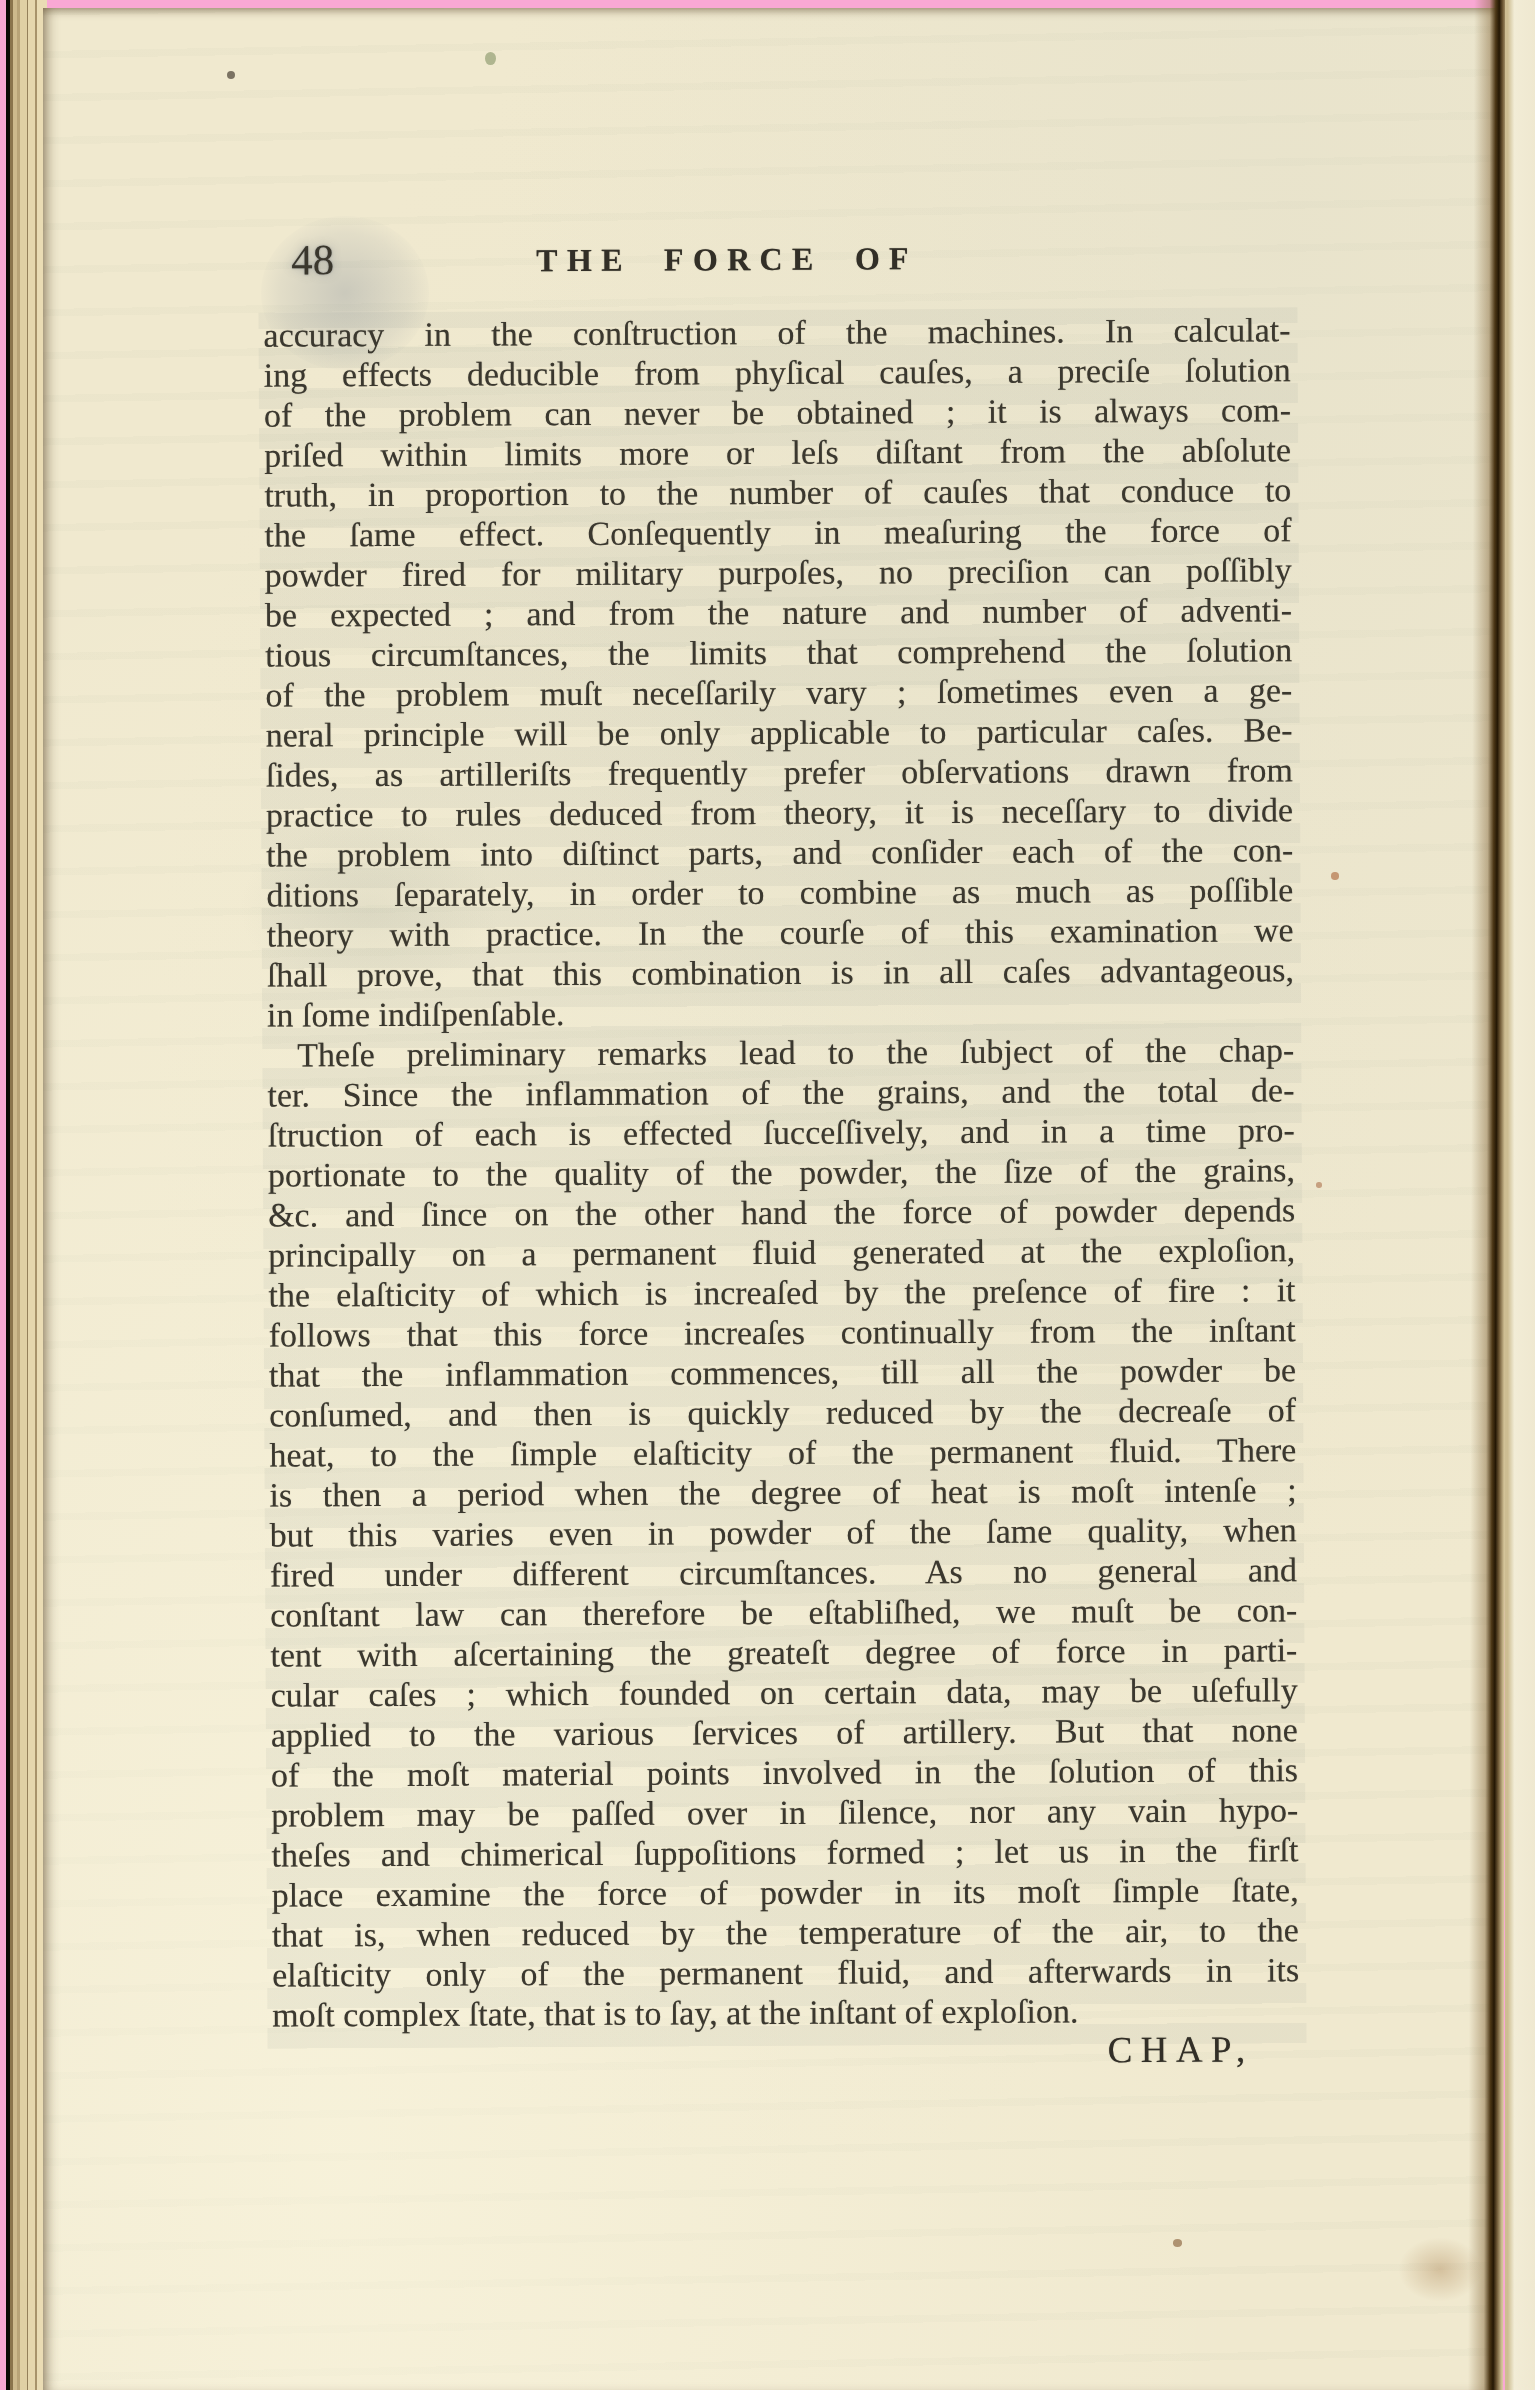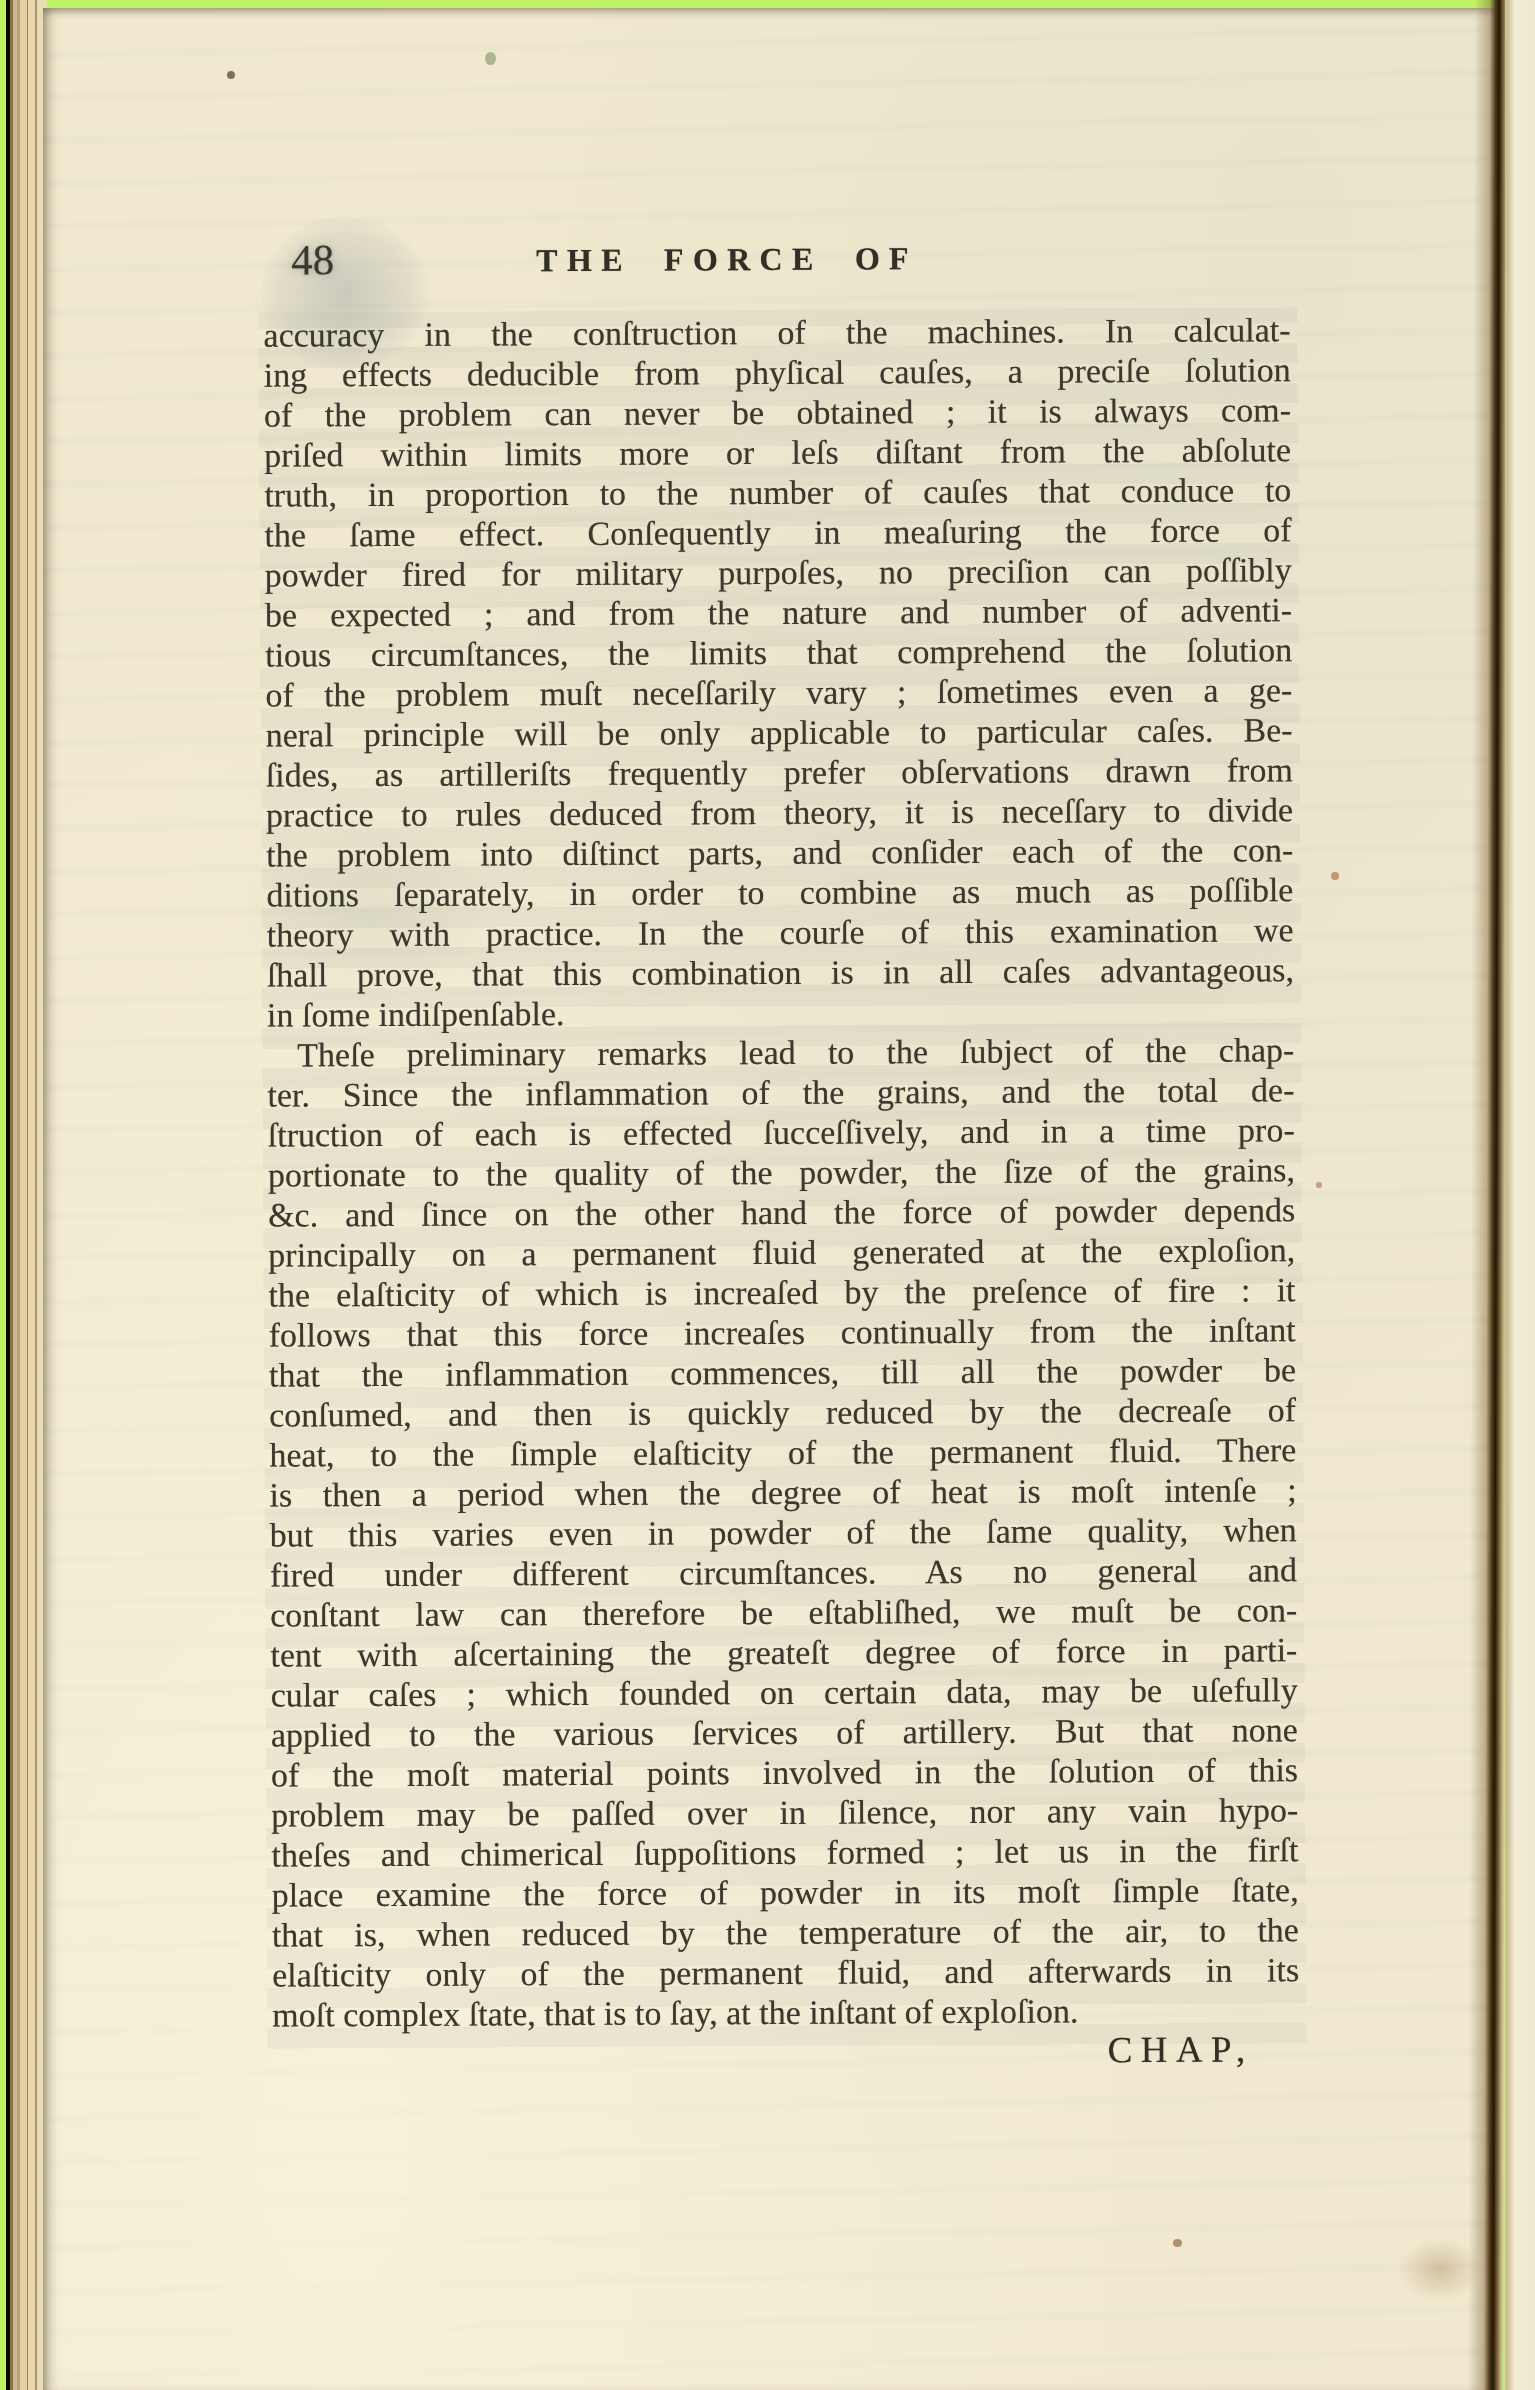--- a/index.html
+++ b/index.html
@@ -1,19 +1,19 @@
 <!DOCTYPE html>
 <html style="font-size:15px"><head>
 <meta charset="utf-8">
 <style>
   html,body{margin:0;padding:0;background:#000;}
   #scan{
     position:relative;
     width:1535px;height:2390px;
-    background:#bef264;
+    background:#f9a8d4;
     overflow:hidden;
     font-family:"Liberation Serif","DejaVu Serif",serif;
   }
   
   #fore-edge{
     position:absolute;left:5.6px;top:0;width:41px;height:2390px;
     background:
       linear-gradient(90deg,#0c0905 0 3.7px,#8a744c 3.7px 6.5px,#cdb98c 6.5px 11.2px,#b8a377 11.2px 14px,
                       #e0d0a4 14px 20.5px,#94805a 20.5px 22.4px,#e6d7ad 22.4px 29px,#a8936a 29px 31px,
                       #eadcb4 31px 41px);

